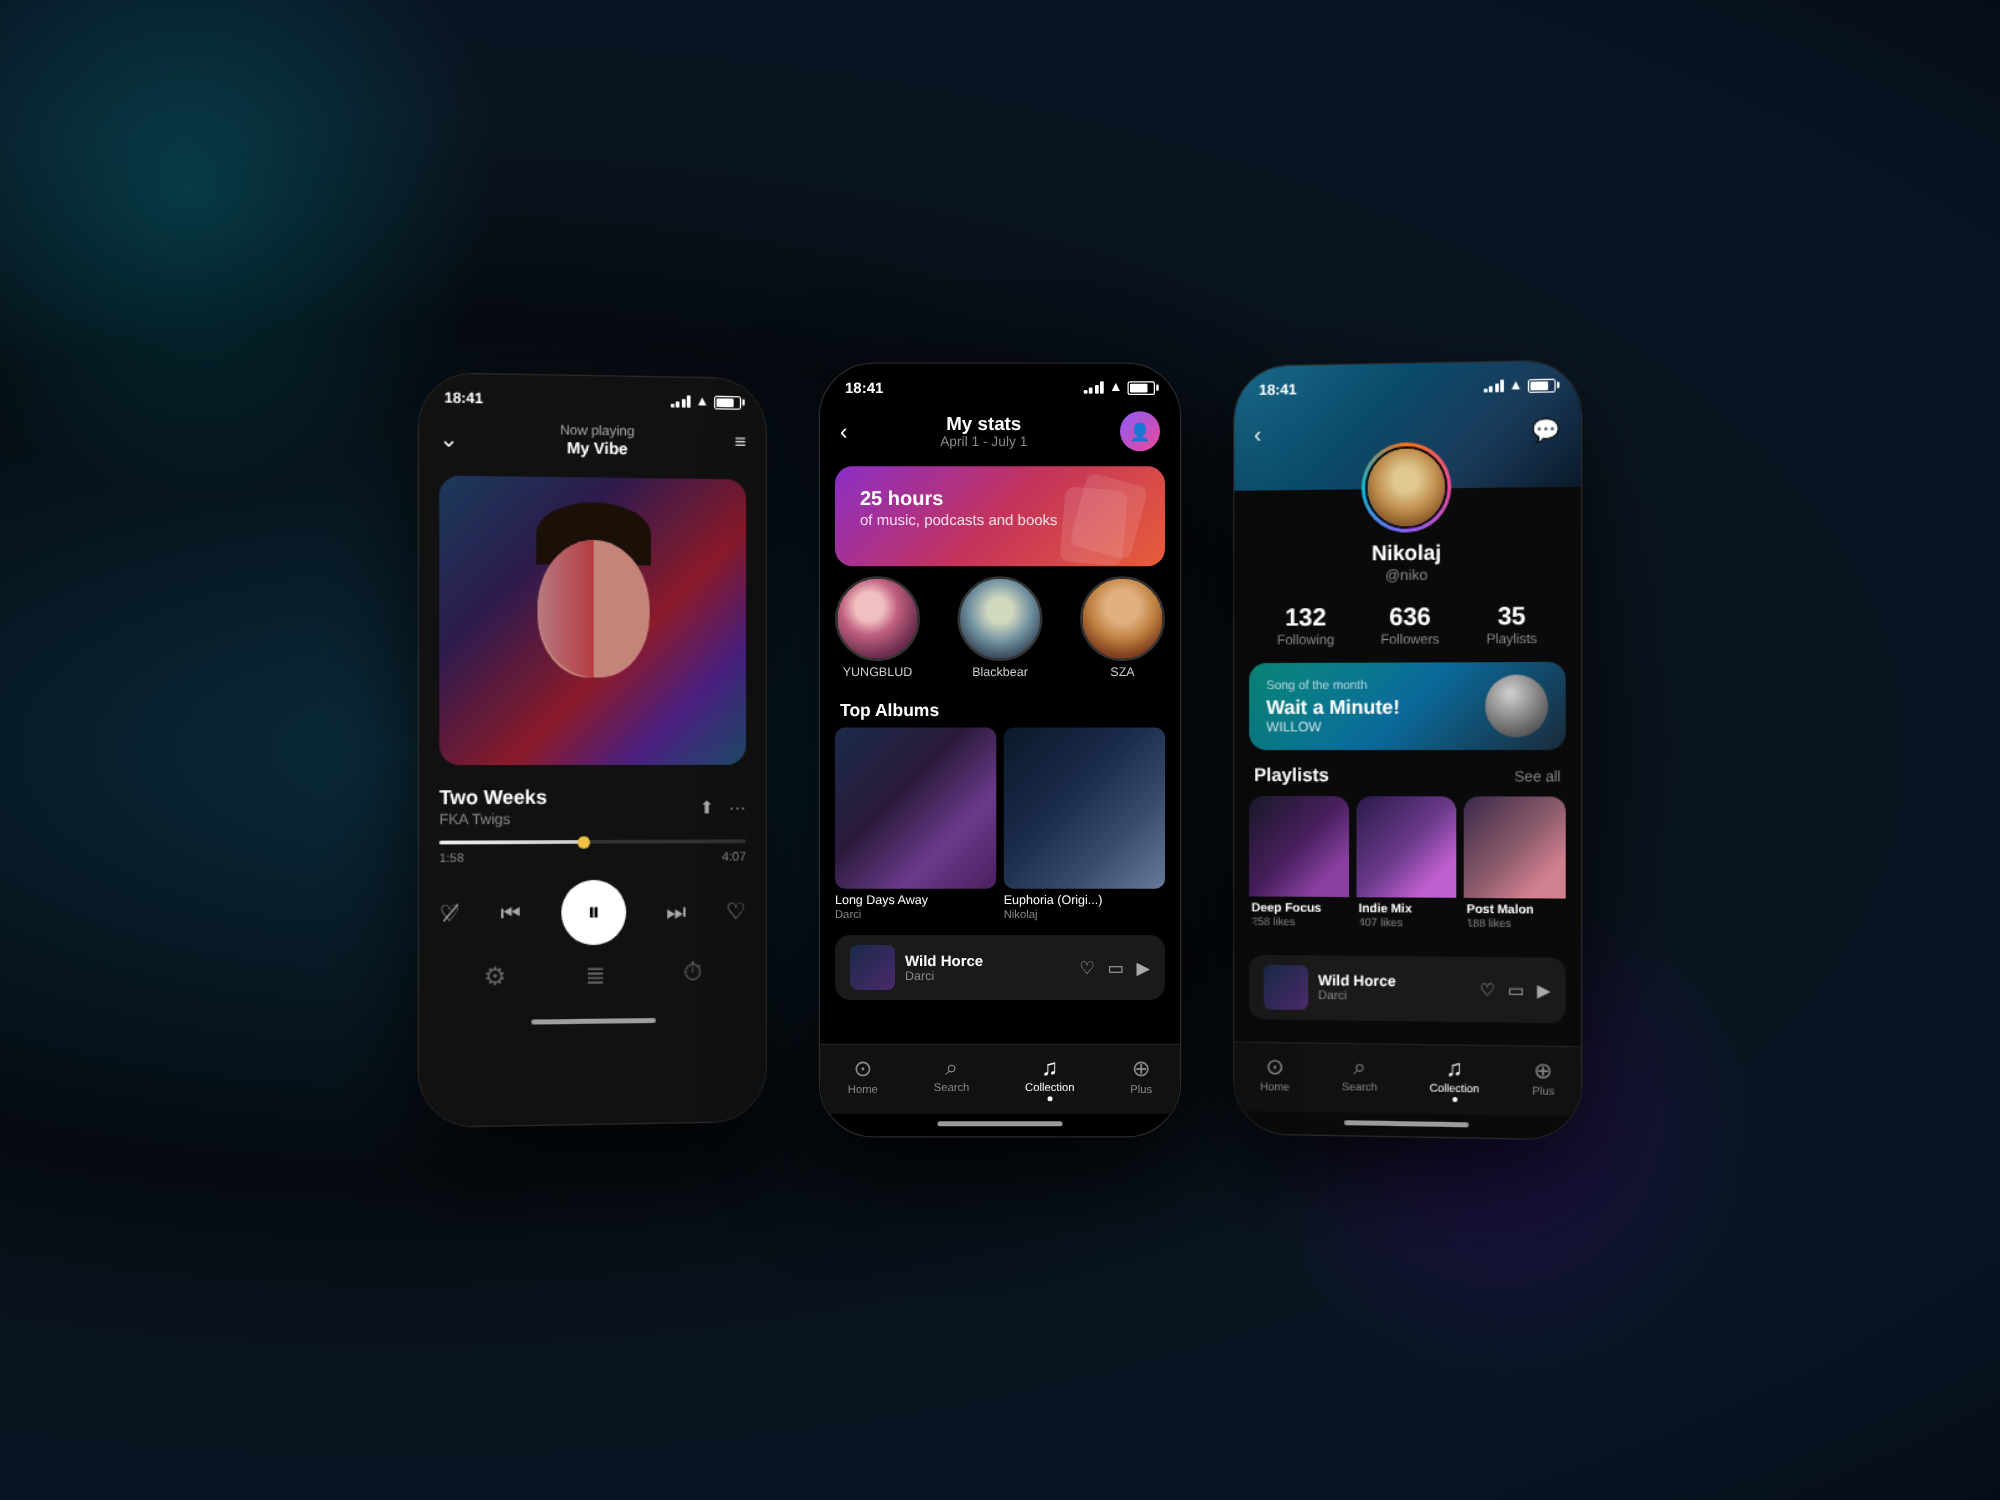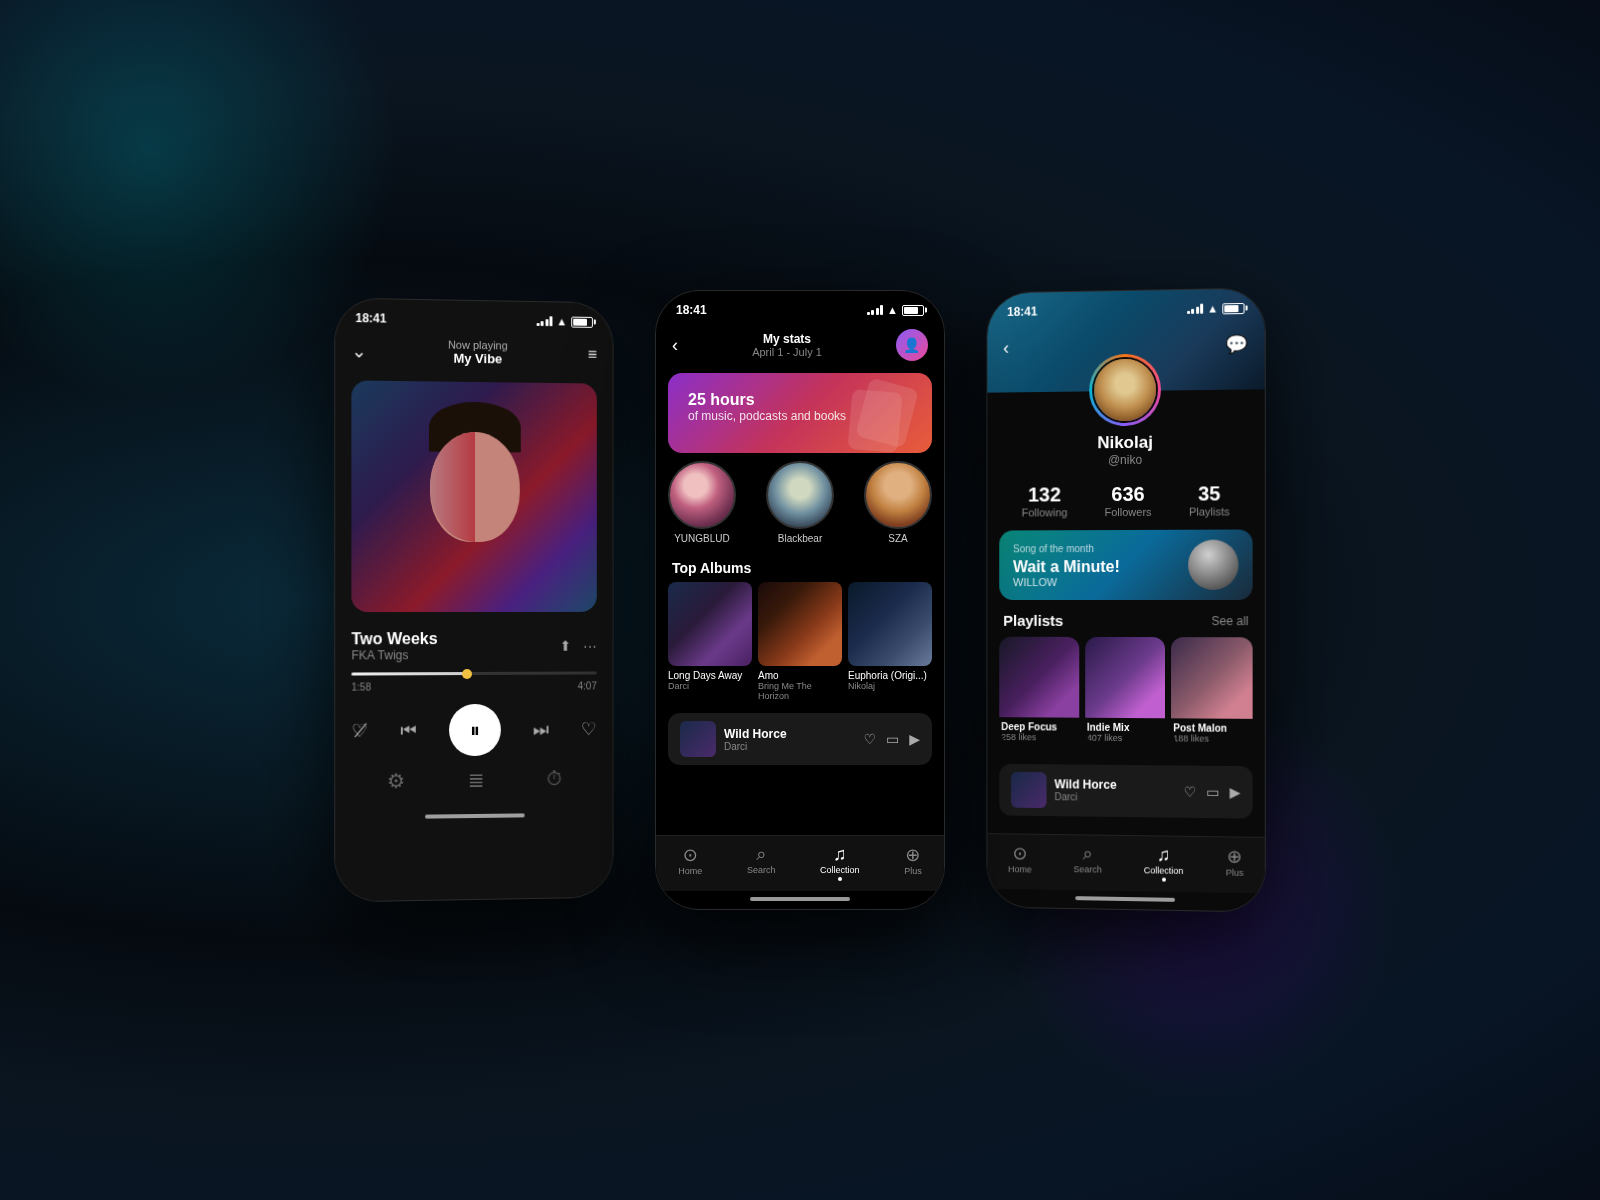--- a/index.html
+++ b/index.html
@@ -274,21 +274,21 @@
       flex-direction: column;
     }
     .stats-header {
       display: flex;
       align-items: center;
       justify-content: space-between;
       padding: 8px 16px 4px;
     }
     .back-btn { color: white; font-size: 18px; cursor: pointer; }
     .stats-title-area { text-align: center; }
-    .stats-title { font-size: 12px; font-weight: 600; color: white; }
+    .stats-title { font-size: 15px; font-weight: 600; color: white; }
     .stats-subtitle { font-size: 11px; color: #888; }
     .avatar-circle {
       width: 32px;
       height: 32px;
       border-radius: 50%;
       background: linear-gradient(135deg, #8b5cf6, #ec4899);
       overflow: hidden;
       display: flex;
       align-items: center;
       justify-content: center;
@@ -712,25 +712,20 @@
           <div class="artist-name">SZA</div>
         </div>
       </div>
 
       <div class="section-title">Top Albums</div>
       <div class="albums-row">
         <div class="album-item">
           <div class="album-cover album-long-days"></div>
           <div class="album-title">Long Days Away</div>
           <div class="album-artist">Darci</div>
-        </div>
-        <div class="album-item">
-          <div class="album-cover album-amo"></div>
-          <div class="album-title">Amo</div>
-          <div class="album-artist">Bring Me The Horizon</div>
         </div>
         <div class="album-item">
           <div class="album-cover album-euphoria"></div>
           <div class="album-title">Euphoria (Origi...)</div>
           <div class="album-artist">Nikolaj</div>
         </div>
       </div>
 
       <div class="mini-player-bar">
         <div class="mini-album"></div>

